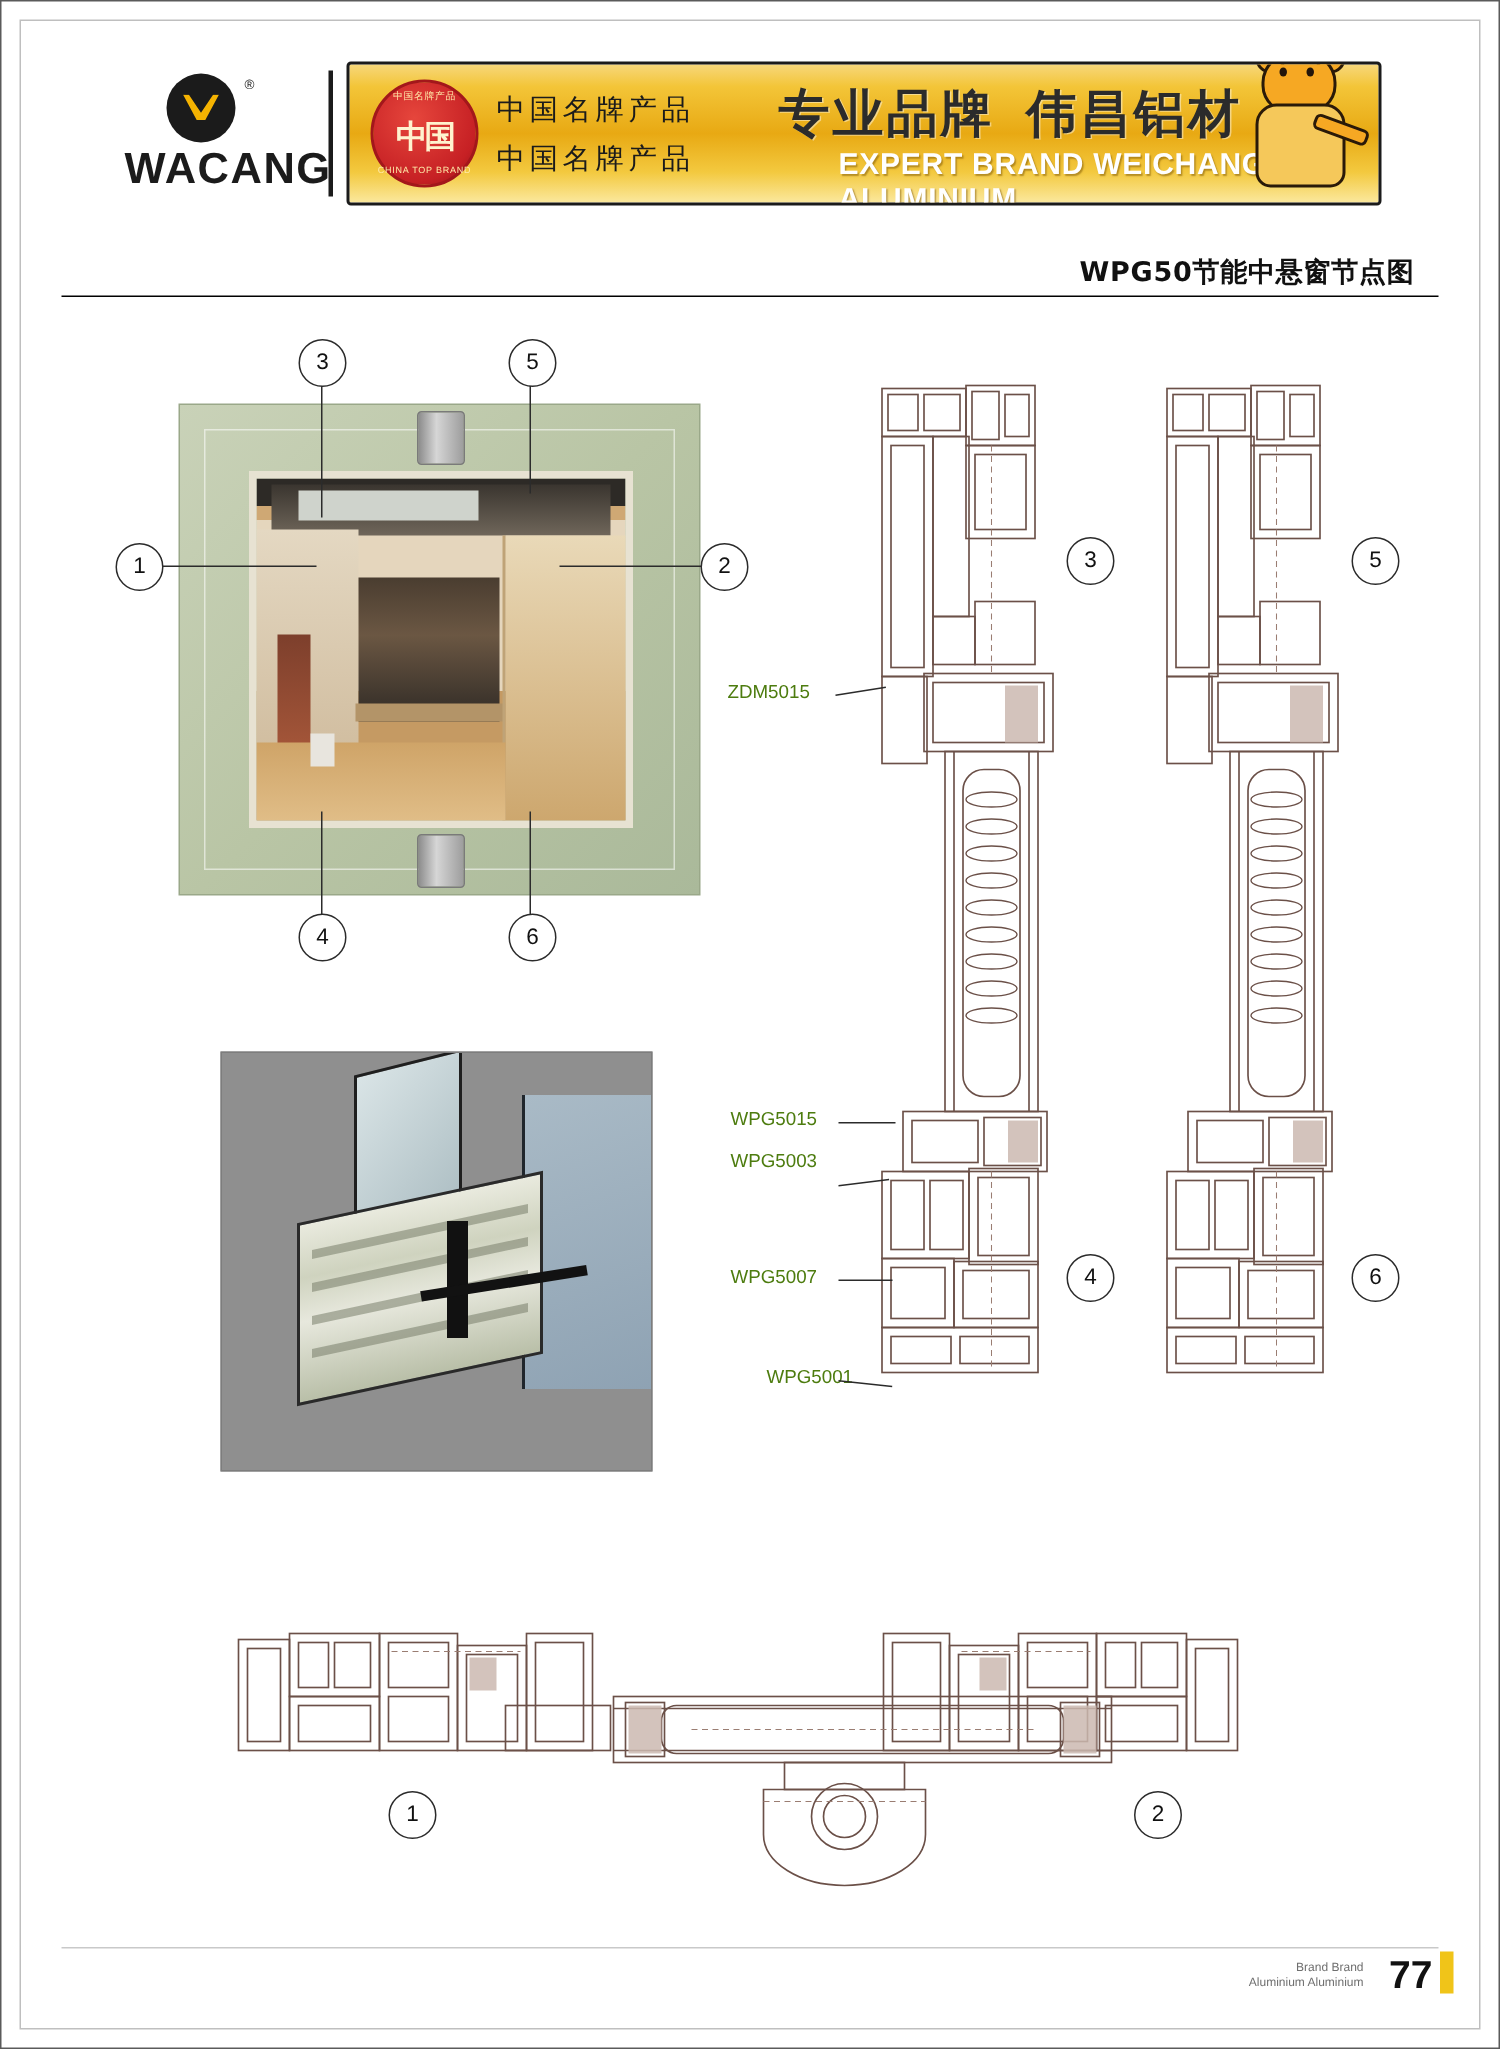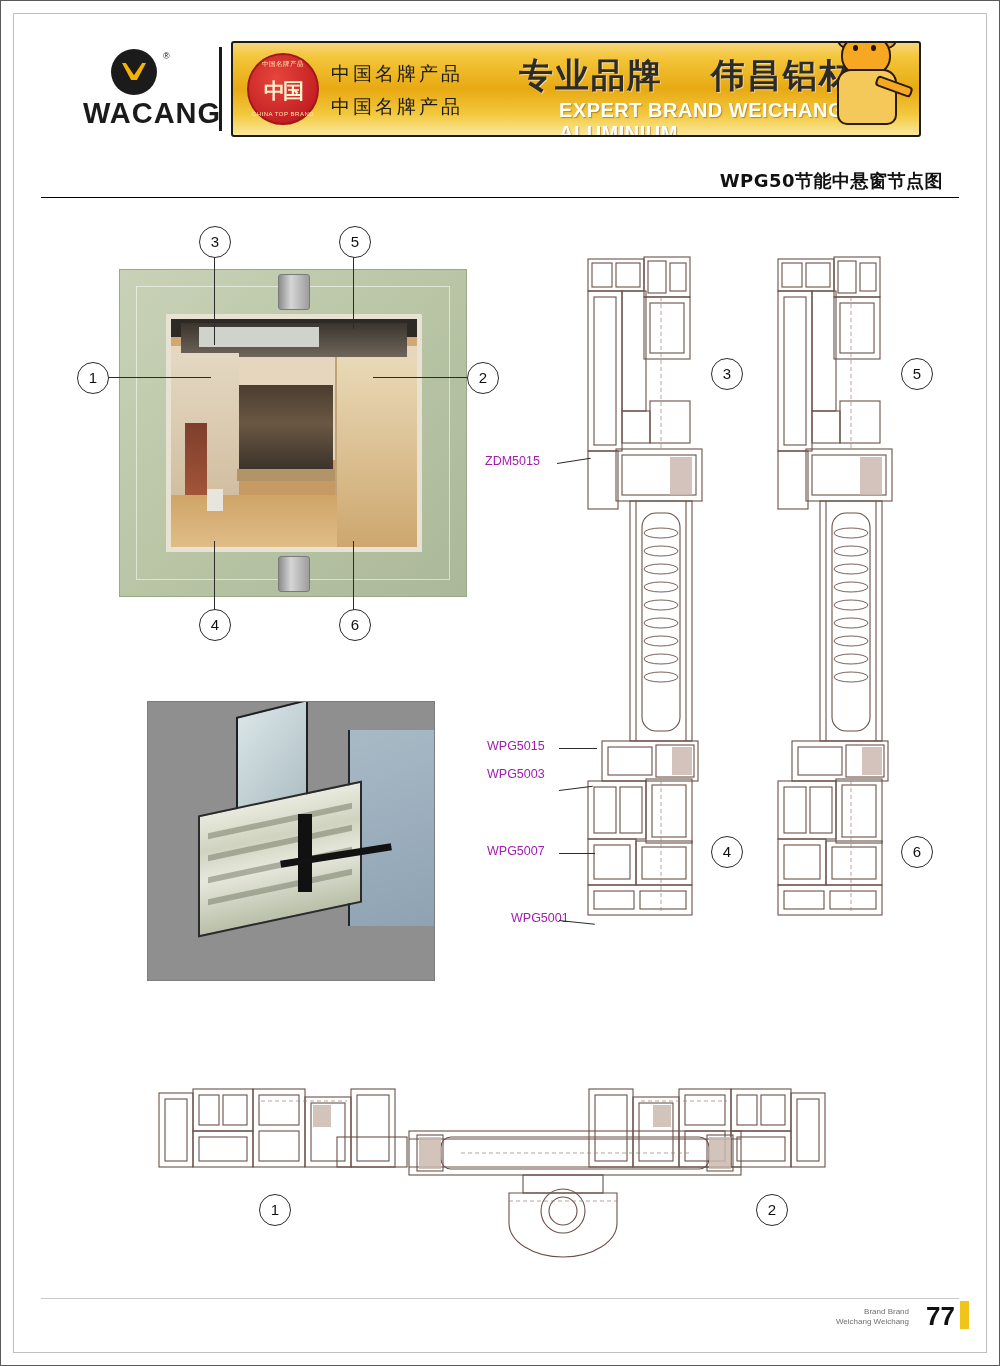--- a/index.html
+++ b/index.html
@@ -133,21 +133,21 @@
   .brand-cn {
     position: absolute;
     left: 286px; top: 10px;
     font-size: 34px;
     font-weight: bold;
     color: #2b2b2b;
     letter-spacing: 2px;
     font-family: "DejaVu Sans", sans-serif;
     text-shadow: 1px 1px 0 rgba(255,255,255,0.45);
   }
-  .brand-cn .sp { margin-left: 48px; }
+  .brand-cn .sp { margin-left: 21px; }
   .brand-en {
     position: absolute;
     left: 286px; top: 56px;
     font-size: 20px;
     font-weight: bold;
     color: #ffffff;
     letter-spacing: 0.5px;
     text-shadow: 1px 1px 1px rgba(120,80,0,0.5);
     margin-left: 40px;
   }
@@ -350,21 +350,21 @@
     position: absolute; left: 150px; top: 112px; width: 14px; height: 78px;
     background: #111;
   }
   
   .dwg {
     position: absolute;
   }
   .part-label {
     position: absolute;
     font-size: 12.5px;
-    color: #a21caf;
+    color: #4d7c0f;
     font-family: "Liberation Sans", sans-serif;
     white-space: nowrap;
   }
   
   .footer-rule {
     position: absolute;
     left: 40px; bottom: 66px;
     width: 918px; height: 1px;
     background: #c9c9c9;
   }
@@ -695,18 +695,18 @@
   <div class="part-label" style="left:486px; top:843px;">WPG5007</div>
   <div class="lead h" style="left:558px; top:852px; width:36px;"></div>
 
   <div class="part-label" style="left:510px; top:910px;">WPG5001</div>
   <div class="lead h" style="left:558px; top:919px; width:36px; transform:rotate(6deg); transform-origin:left center;"></div>
 
   <div class="footer-rule"></div>
   <div class="footer">
     <div class="f-en">
       <div>Brand Brand</div>
-      <div>Weichang Weichang</div>
+      <div>Aluminium Aluminium</div>
     </div>
     <div class="f-num">77</div>
     <div class="f-bar"></div>
   </div>
 </div>
 
 </body></html>

